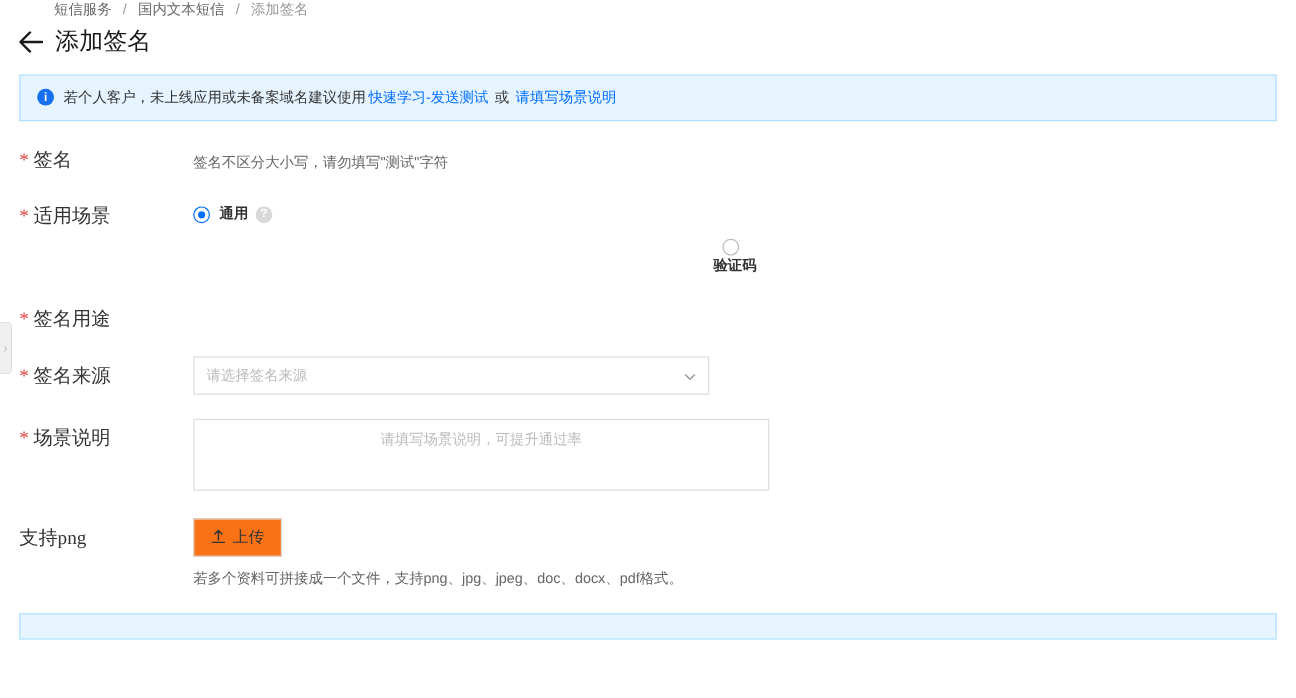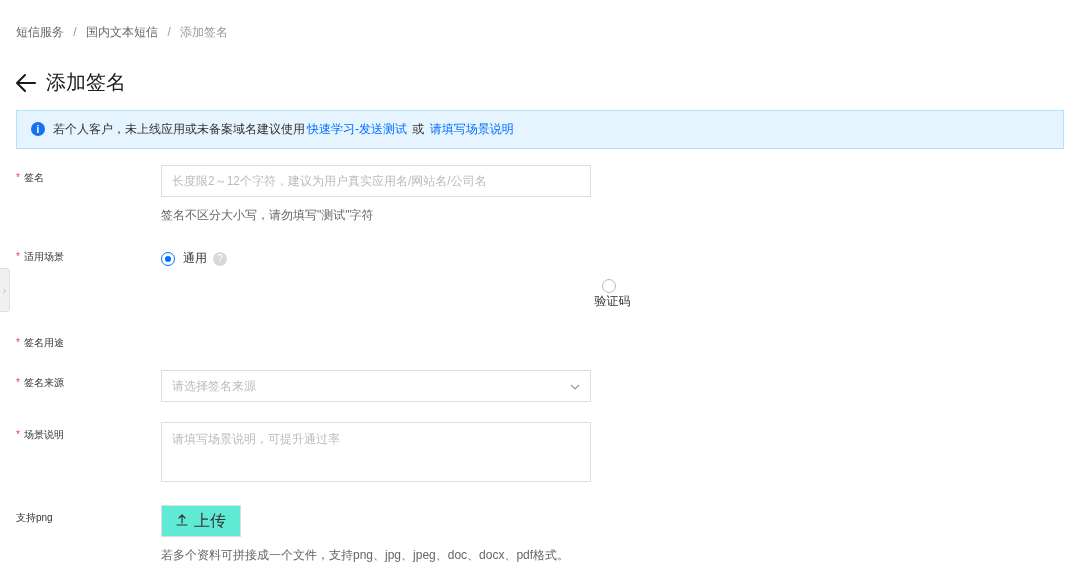--- a/index.html
+++ b/index.html
@@ -4,23 +4,24 @@
   <style>
     * { box-sizing: border-box; margin: 0; padding: 0; }
     body {
       font-family: "PingFang SC", "Microsoft YaHei", sans-serif;
       font-size: 12px;
       color: #333;
       background: #fff;
       width: 1080px;
     }
     .breadcrumb {
-      padding: 24px 16px;
+      padding: 0 16px;
       color: #666;
       font-size: 12px;
+      margin-left: 29px;
     }
     .breadcrumb span { color: #666; }
     .breadcrumb .sep { margin: 0 6px; color: #999; }
     .breadcrumb .current { color: #999; }
     .page-title {
       display: flex;
       align-items: center;
       padding: 4px 16px 14px;
       font-size: 20px;
       font-weight: 500;
@@ -64,47 +65,49 @@
     .form-row {
       display: flex;
       align-items: flex-start;
       margin-bottom: 20px;
     }
     .form-label {
       width: 145px;
       flex-shrink: 0;
       color: #333;
       padding-top: 6px;
-      font-size: 10px;
+      font-size: 16px;
+      font-family: Liberation Serif, serif;
     }
     .form-label.required::before {
       content: "*";
       color: #e54545;
       margin-right: 4px;
     }
     .form-control { flex: 1; min-width: 0; }
     .input-text {
       width: 430px;
       height: 32px;
       border: 1px solid #ddd;
       padding: 0 10px;
       font-size: 12px;
       color: #333;
       outline: none;
     }
     .input-text::placeholder { color: #bbb; }
     .textarea {
-      width: 430px;
+      width: 480px;
       height: 60px;
       border: 1px solid #ddd;
       padding: 8px 10px;
       font-size: 12px;
       color: #333;
       outline: none;
       resize: none;
+      text-align: center;
     }
     .textarea::placeholder { color: #bbb; }
     .select {
       width: 430px;
       height: 32px;
       border: 1px solid #ddd;
       padding: 12px 10px;
       font-size: 12px;
       color: #bbb;
       outline: none;
@@ -112,21 +115,21 @@
       align-items: center;
       justify-content: space-between;
       cursor: pointer;
     }
     .select .chevron { color: #999; }
     .help-text {
       font-size: 12px;
       color: #666;
       margin-top: 10px;
     }
-    .radio-group { padding-top: 6px; }
+    .radio-group { padding-top: 6px; font-weight: bold; }
     .radio-item {
       display: flex;
       align-items: center;
       margin-bottom: 12px;
       font-size: 12px;
       color: #333;
       cursor: pointer;
     }
     .radio-item:last-child { margin-bottom: 0; flex-direction: column; }
     .radio {
@@ -161,24 +164,24 @@
       margin-left: 6px;
       cursor: pointer;
     }
     .radio-desc { color: #666; margin-left: 4px; }
     .upload-btn {
       display: inline-flex;
       align-items: center;
       height: 32px;
       padding: 0 14px;
       border: 1px solid #ddd;
-      font-size: 16px;
-      color: #333;
-      cursor: pointer;
-      background: #5eead4;
+      font-size: 13px;
+      color: #333;
+      cursor: pointer;
+      background: #f97316;
     }
     .upload-icon { margin-right: 6px; }
     .expand-handle {
       position: fixed;
       left: 0;
       top: 268px;
       width: 10px;
       height: 44px;
       background: #f0f0f0;
       border: 1px solid #e0e0e0;
@@ -219,21 +222,20 @@
   <div>
     <span>若个人客户，未上线应用或未备案域名建议使用</span><a href="#">快速学习-发送测试</a><span> 或 </span><a href="#">请填写场景说明</a>
   </div>
 </div>
 
 <div class="form">
 
   <div class="form-row">
     <div class="form-label required">签名</div>
     <div class="form-control">
-      <input class="input-text" type="text" placeholder="长度限2～12个字符，建议为用户真实应用名/网站名/公司名" style="">
       <div class="help-text">签名不区分大小写，请勿填写"测试"字符</div>
     </div>
   </div>
 
   <div class="form-row">
     <div class="form-label required">适用场景</div>
     <div class="form-control">
       <div class="radio-group">
         <div class="radio-item">
           <span class="radio checked"></span>

